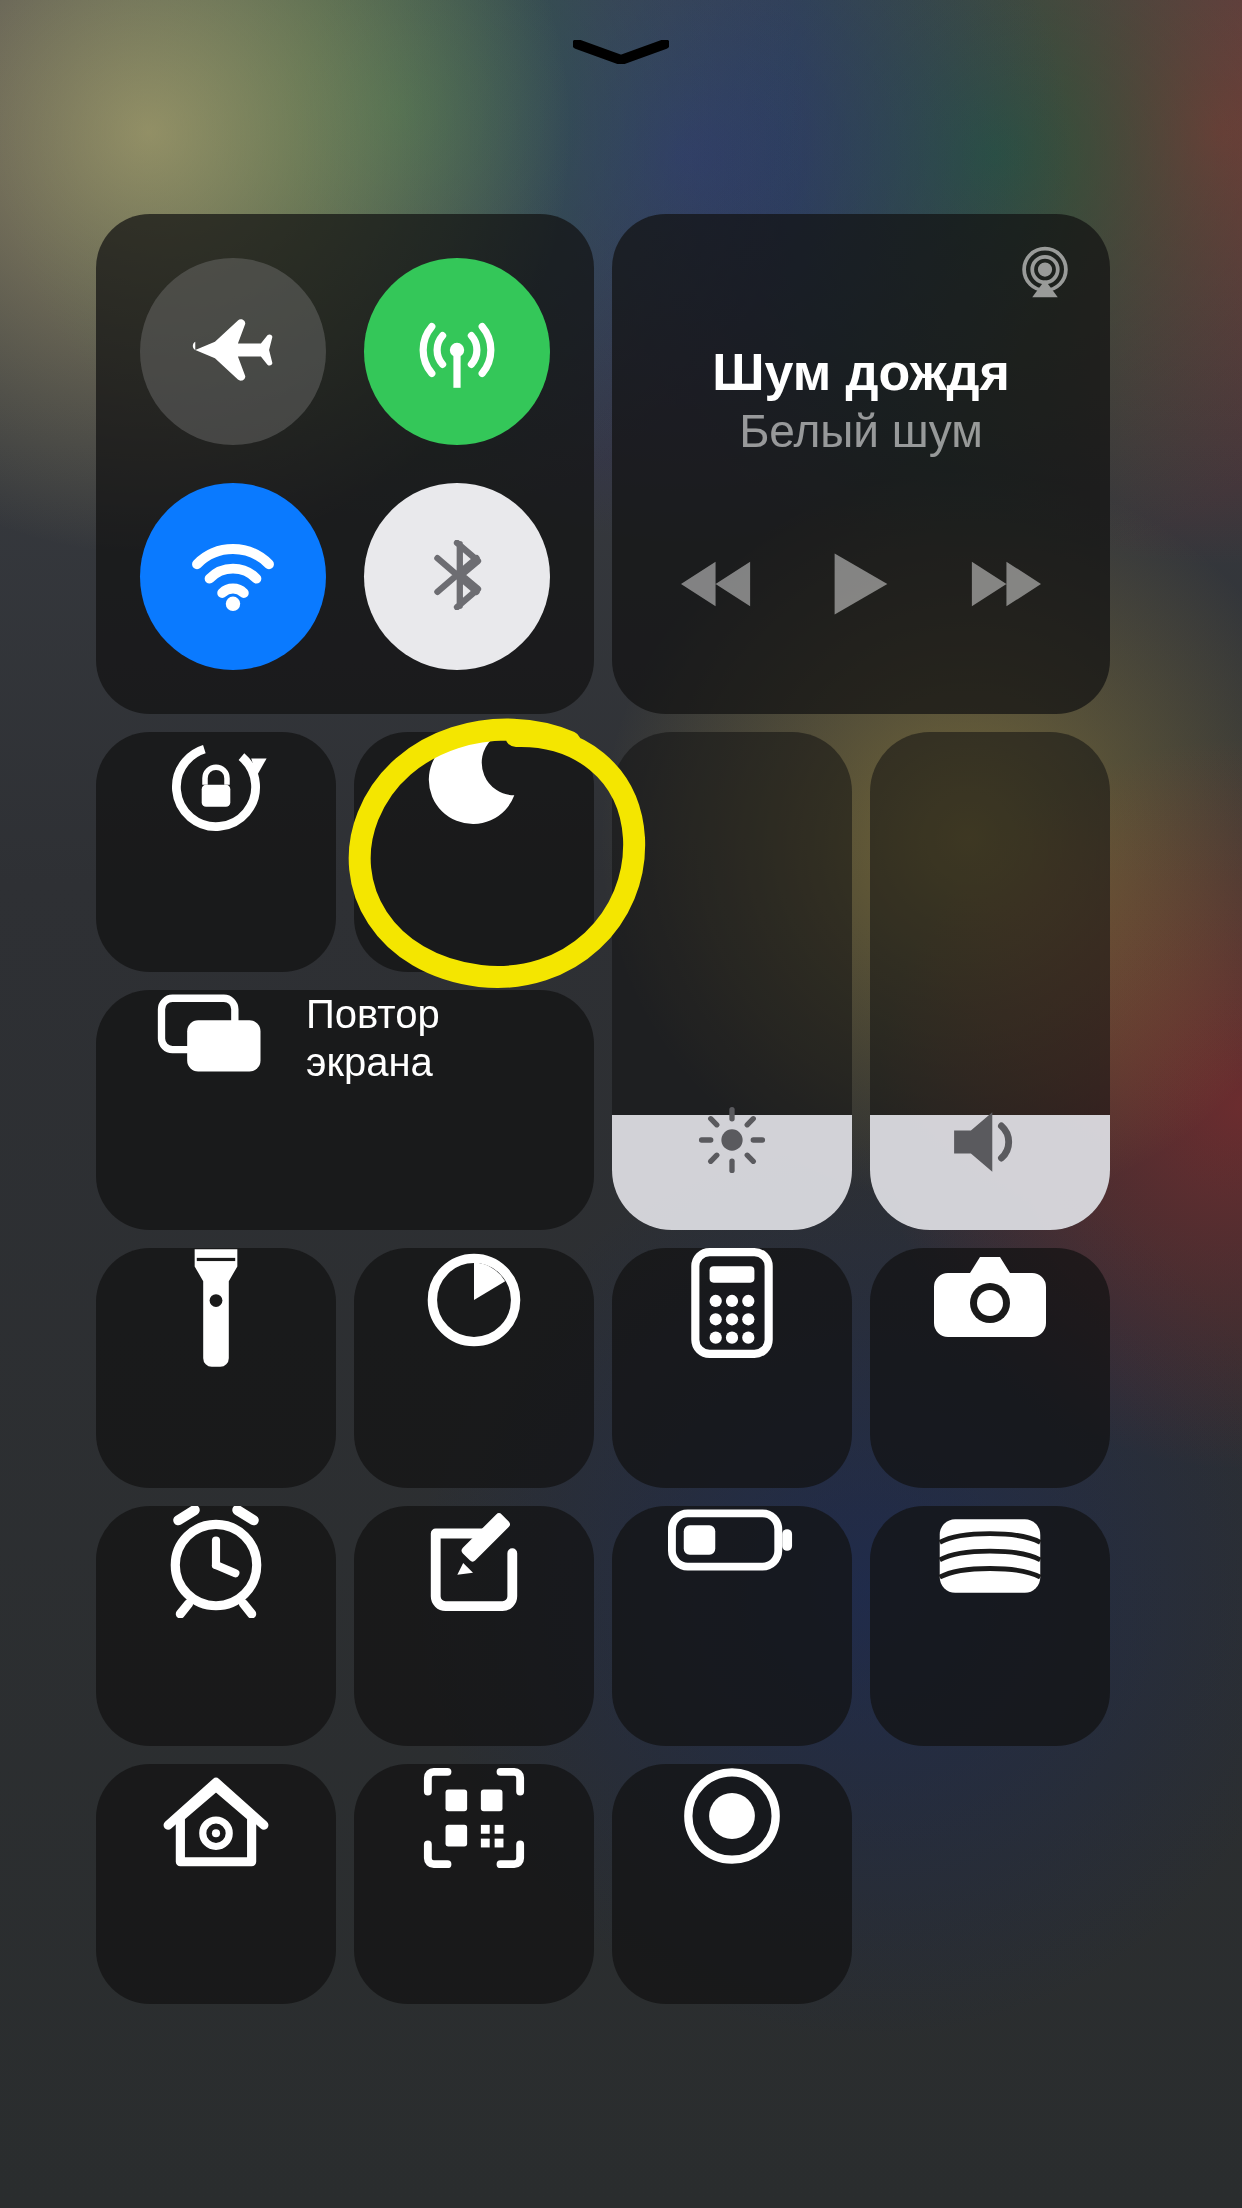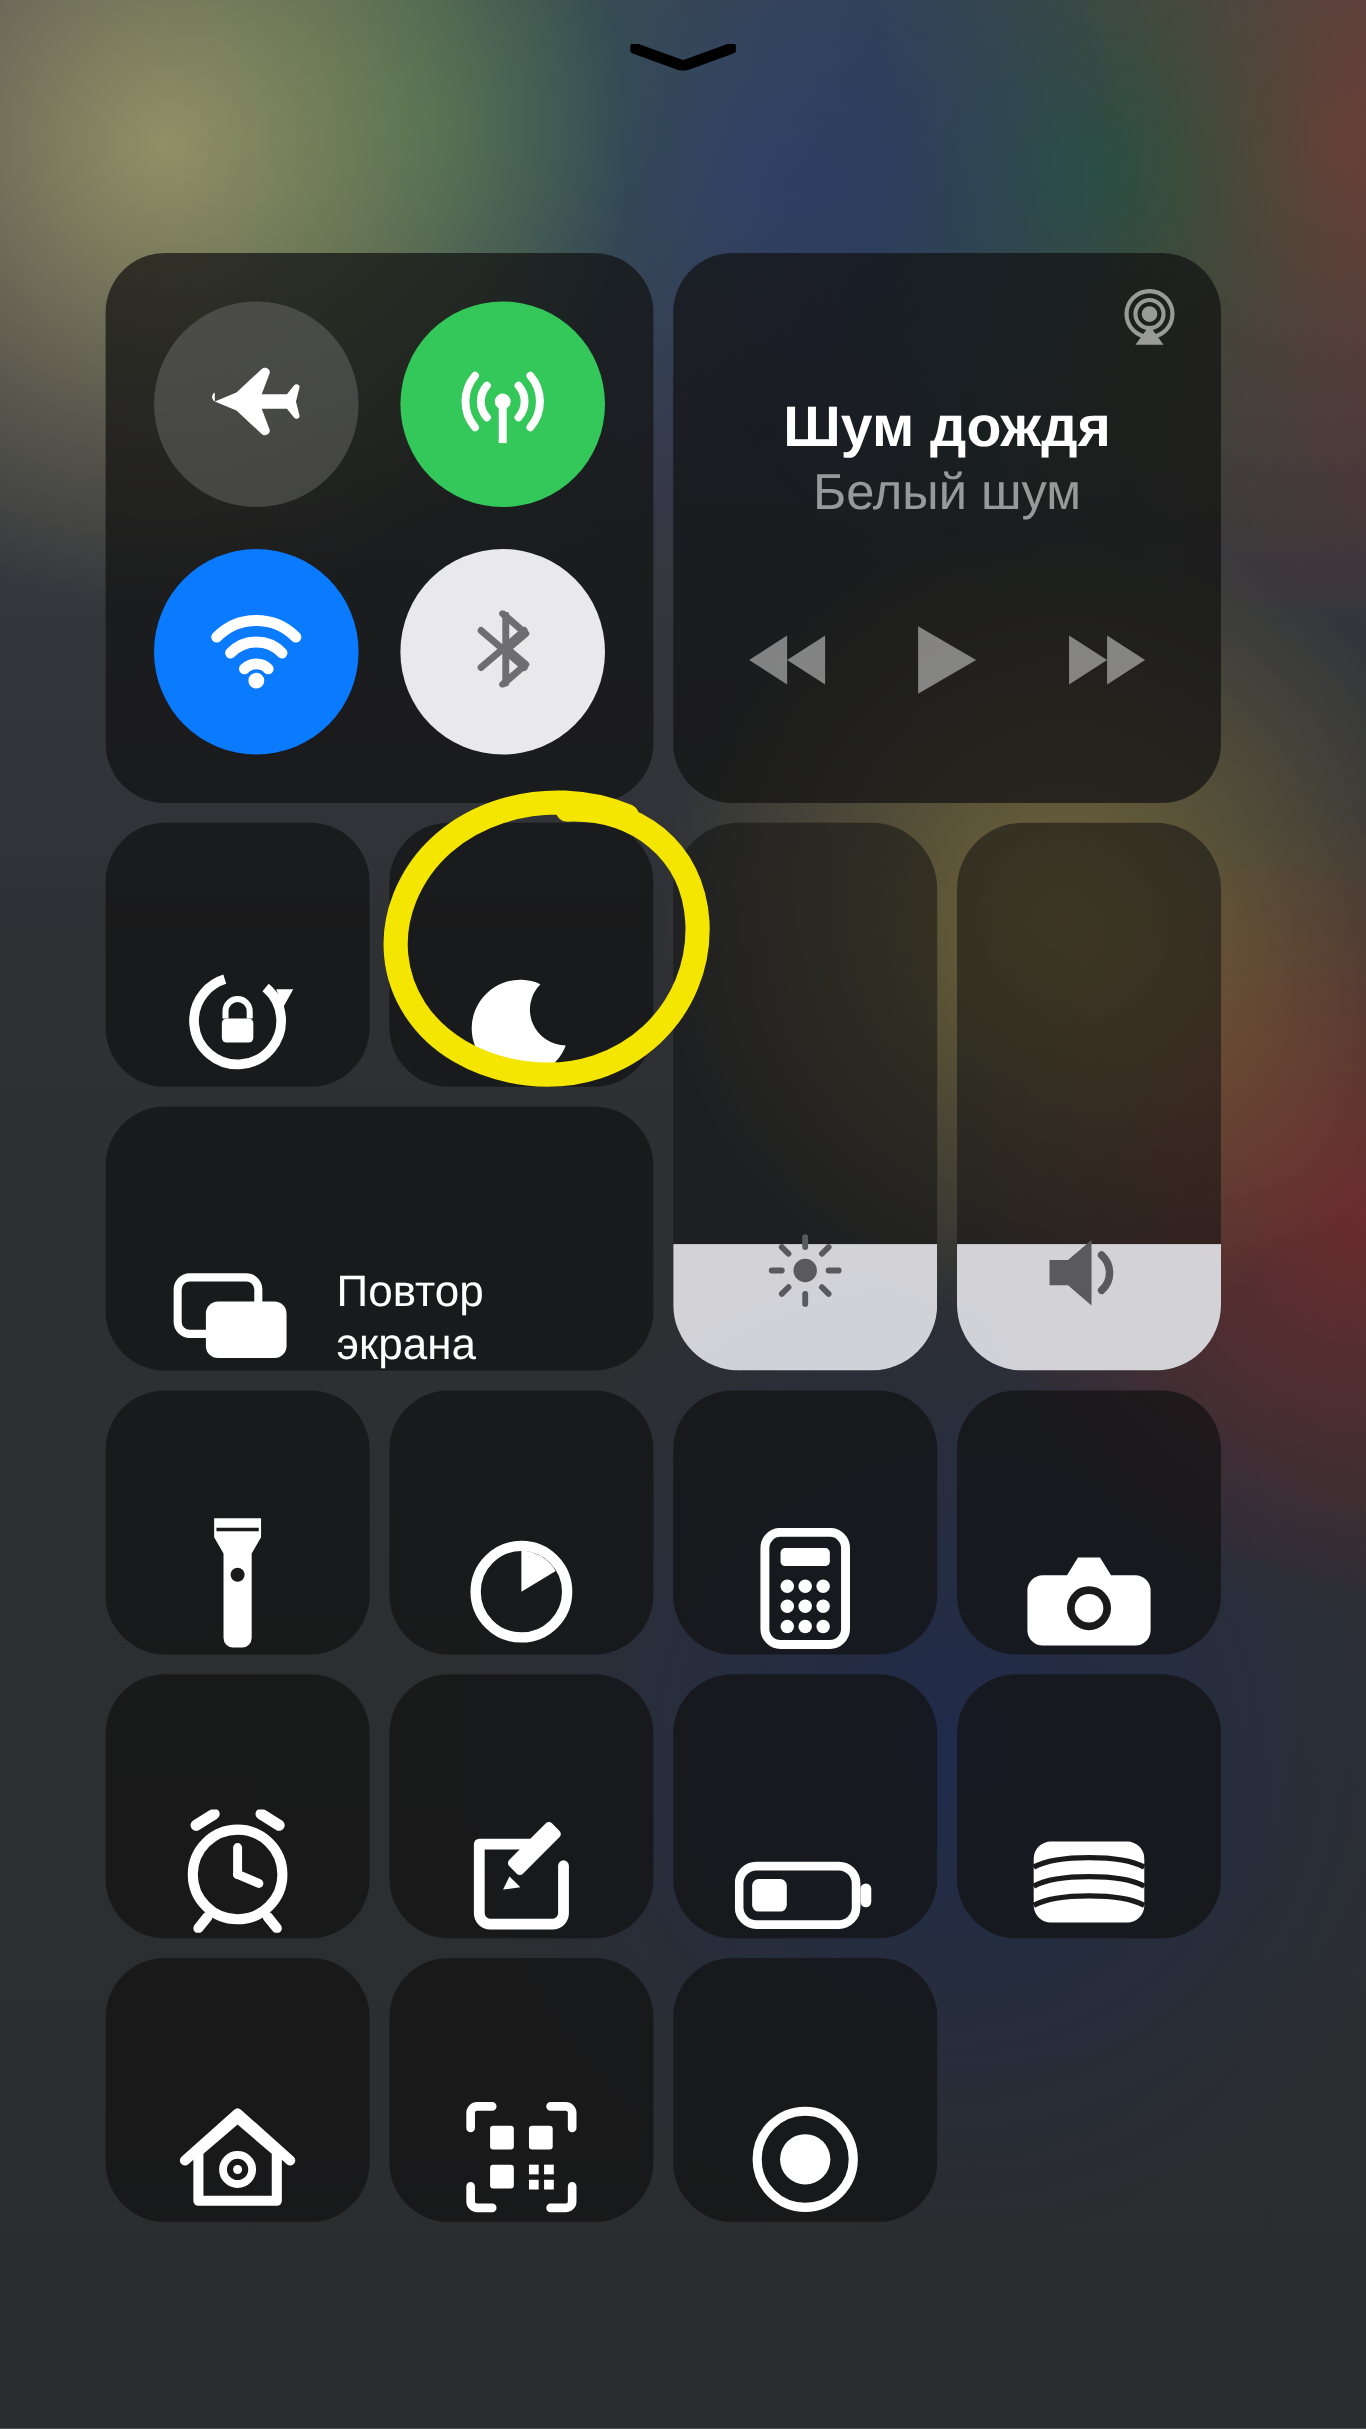--- a/index.html
+++ b/index.html
@@ -20,34 +20,34 @@
   }
   .dismiss-chevron {
     position: absolute;
     top: 40px;
     left: 50%;
     transform: translateX(-50%);
     width: 96px; height: 24px;
   }
   .grid {
     position: absolute;
-    top: 230px;
+    top: 214px;
     left: 96px;
     width: 1050px;
     display: grid;
     grid-template-columns: repeat(4, 240px);
     grid-template-rows: 500px 240px 240px 240px 240px 240px;
     gap: 18px;
   }
   .module {
     background: rgba(18,18,18,0.72);
     border-radius: 54px;
     position: relative;
     display: flex;
-    align-items: flex-end;
+    align-items: flex-start;
     justify-content: center;
   }
   .connectivity {
     grid-column: 1 / span 2;
     grid-row: 1;
     display: grid;
     grid-template-columns: 1fr 1fr;
     grid-template-rows: 1fr 1fr;
     gap: 38px;
     padding: 44px;

